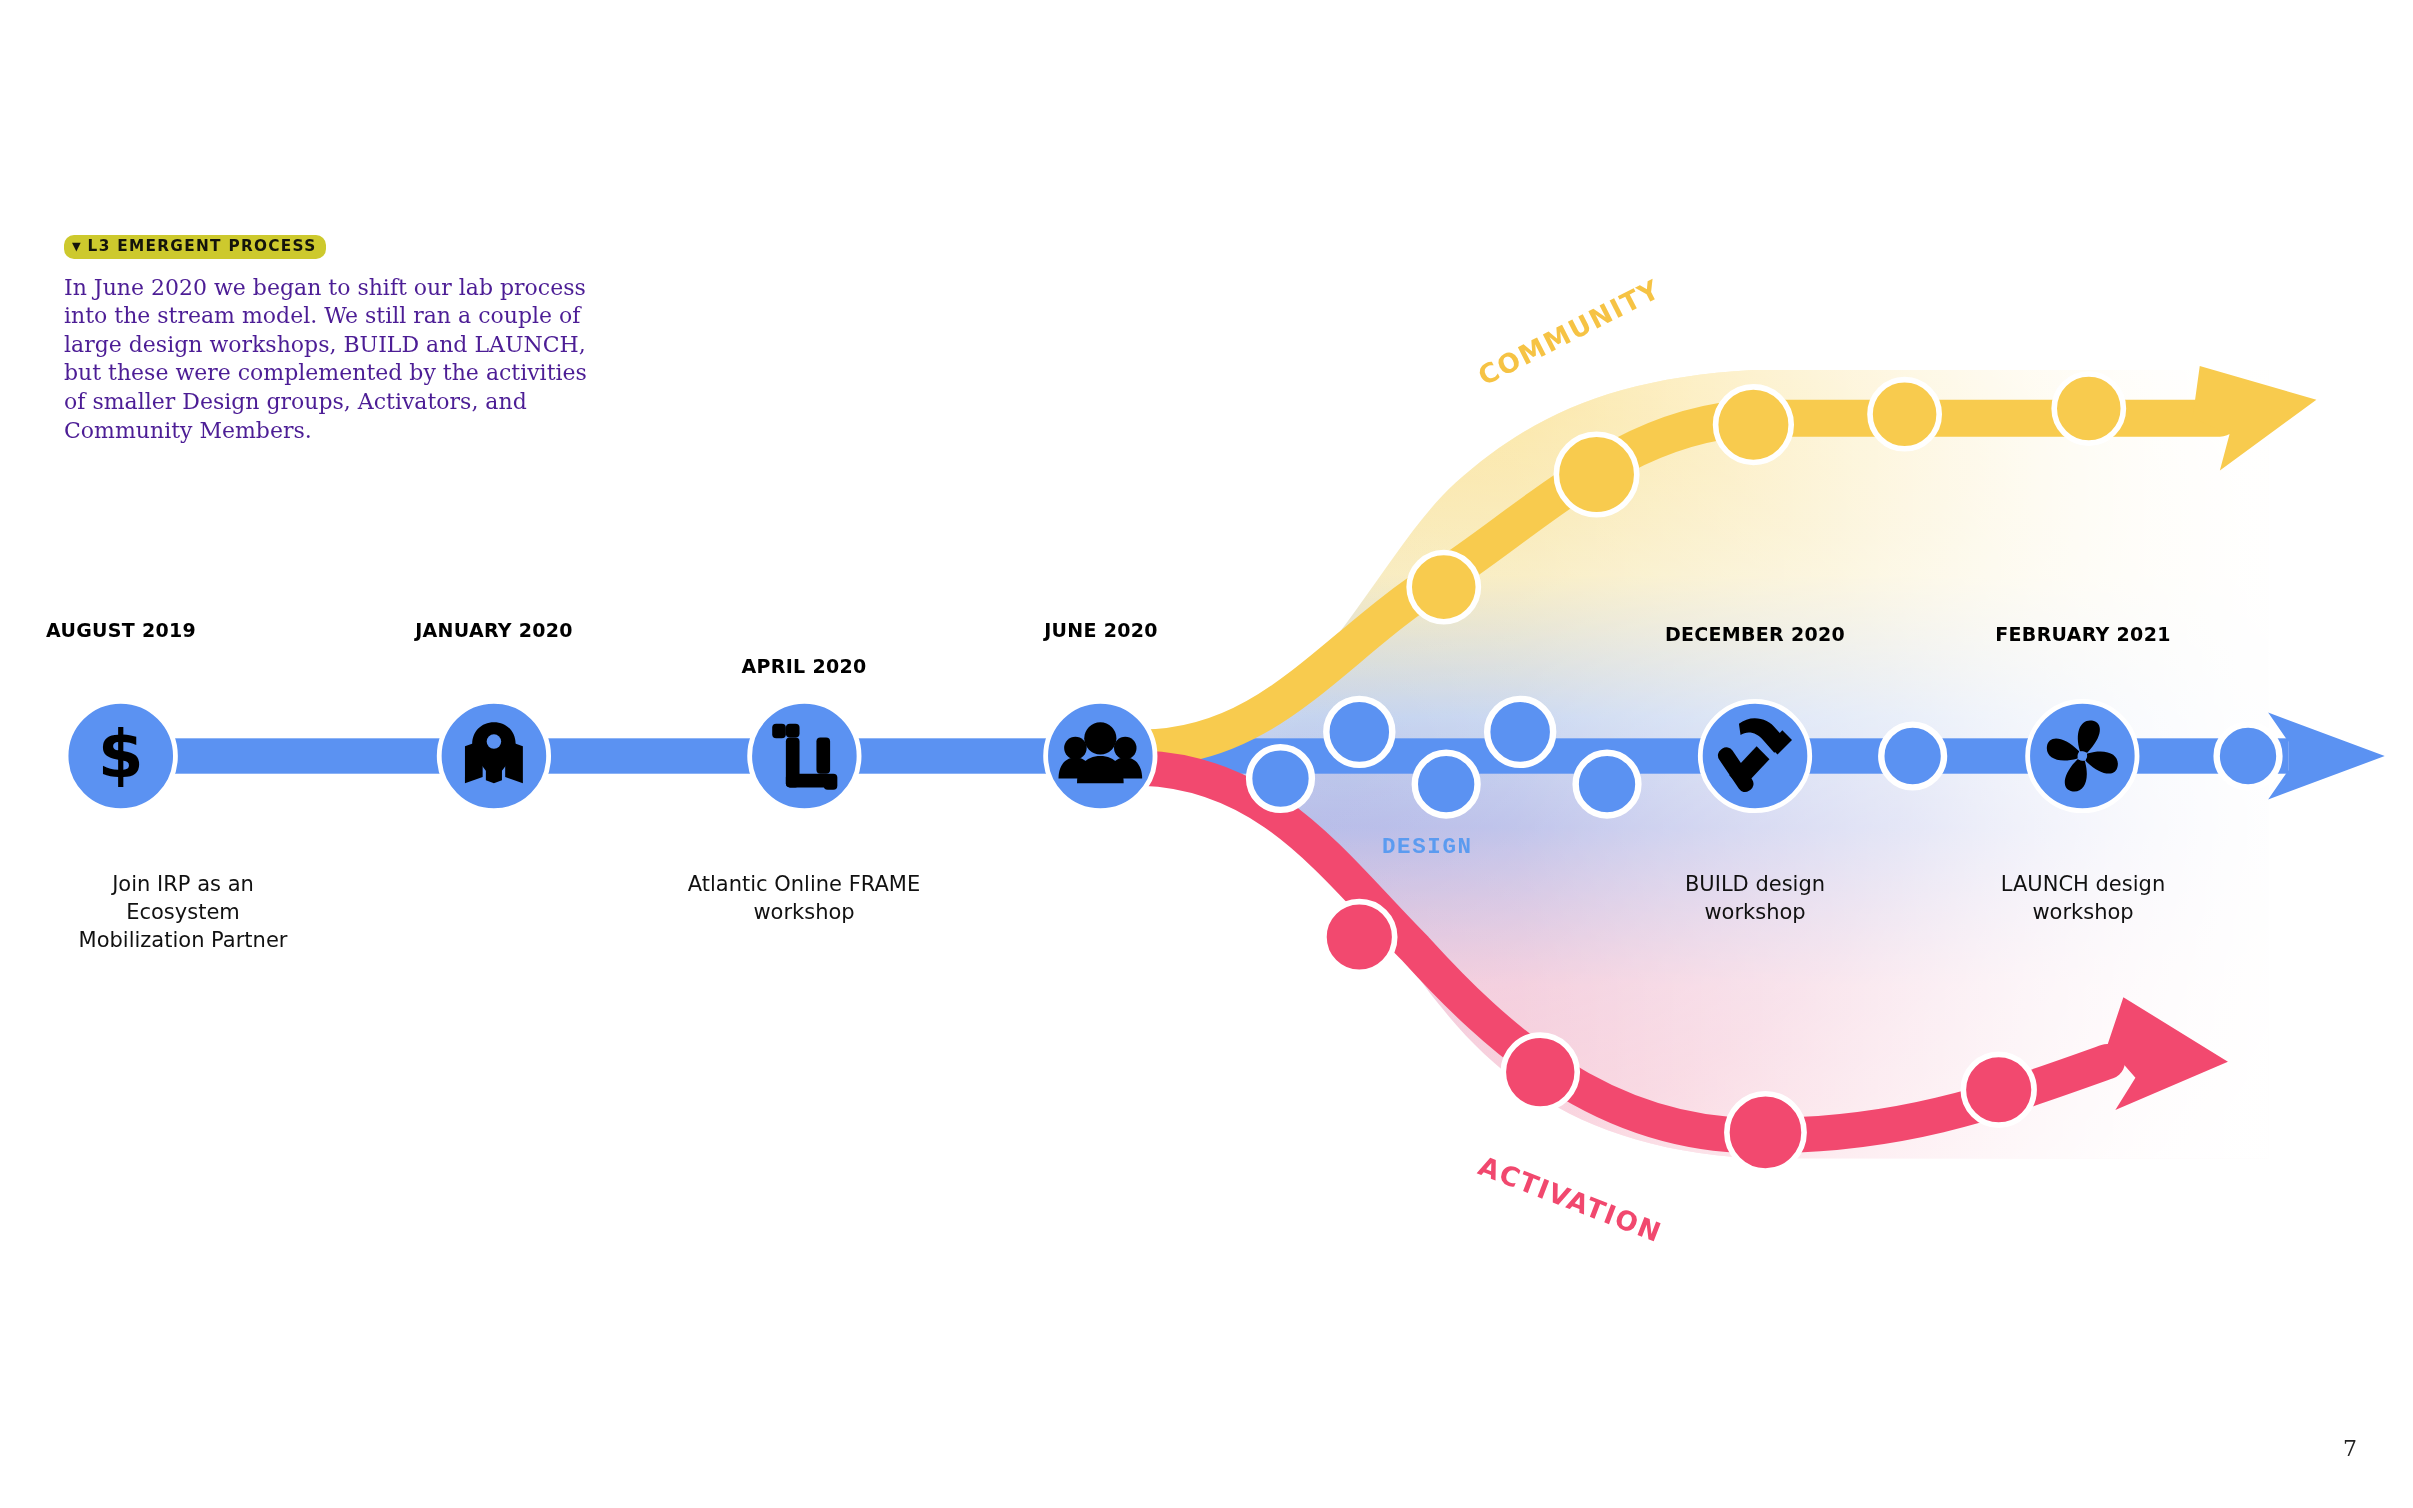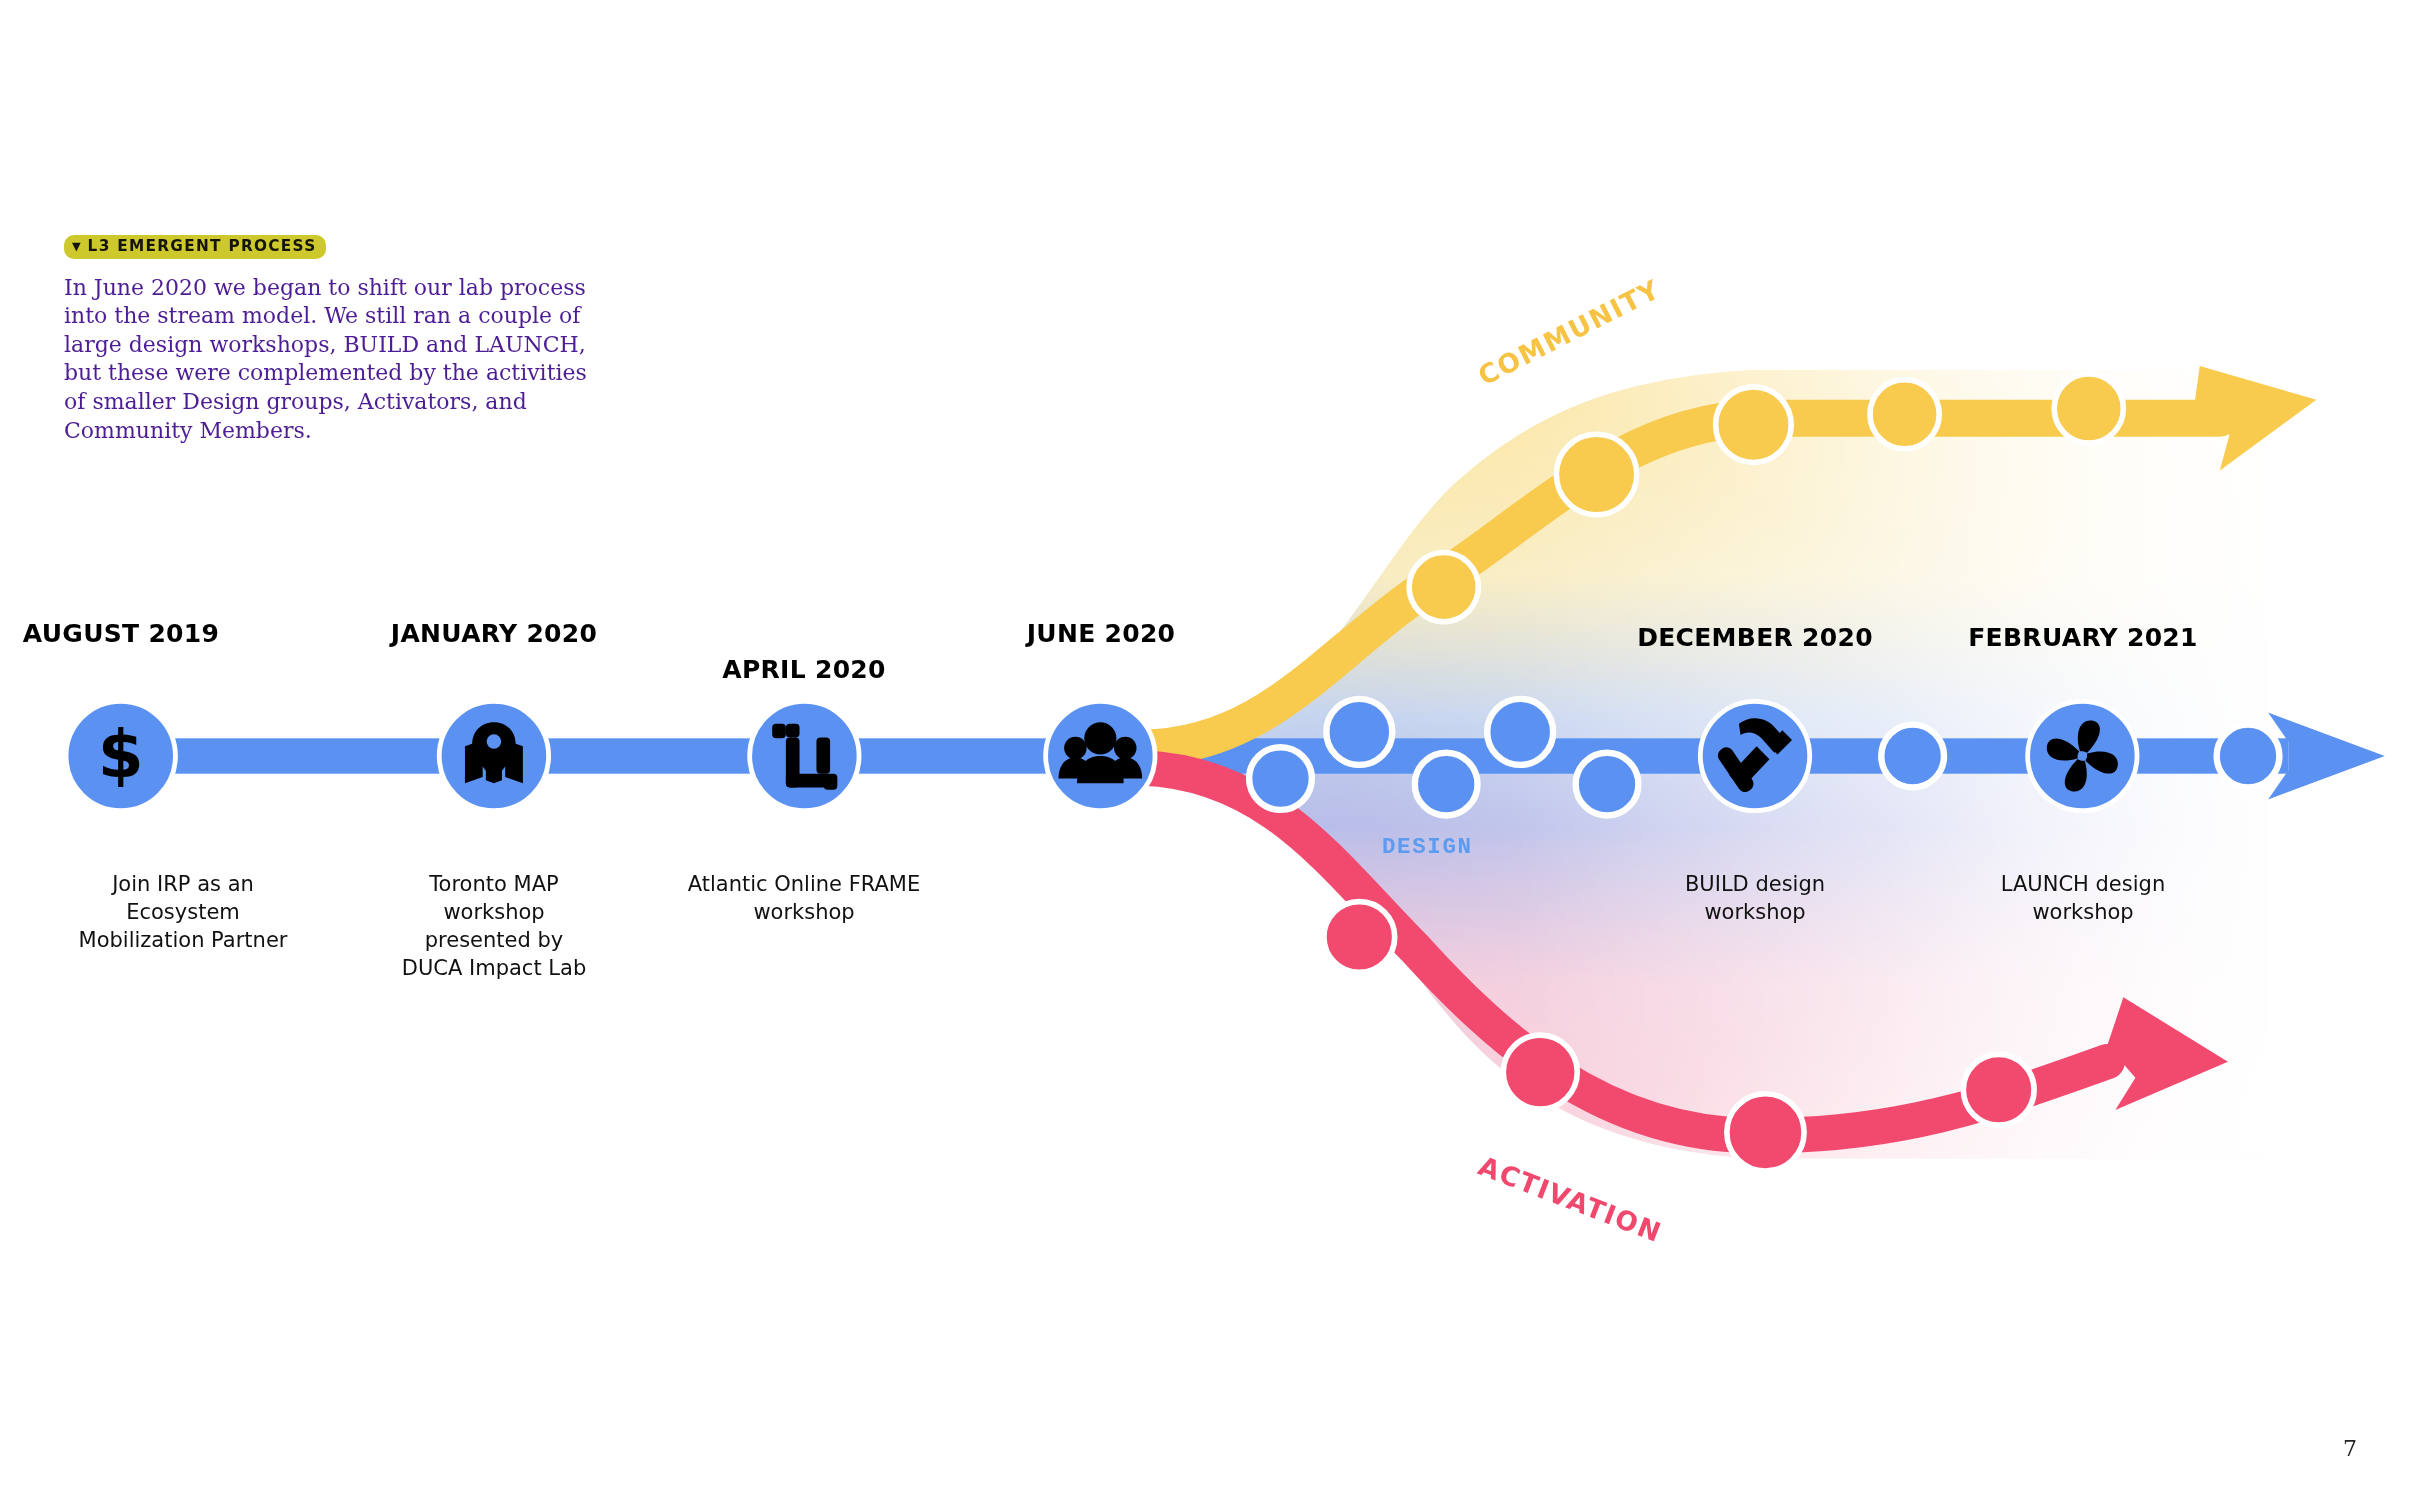--- a/index.html
+++ b/index.html
@@ -15,21 +15,21 @@
          letter-spacing:1.3px;padding:4px 9.7px 4.8px 8px;line-height:1;white-space:nowrap;border-radius:10px;}
   .badge .tri{display:inline-block;font-size:11.3px;margin-right:5.6px;transform:translateY(-0.8px);}
   #intro-body{margin-top:14.5px;font-family:"DejaVu Serif", serif;font-size:22px;
               line-height:1.30;color:#4c1d95;width:523px;}
 
   
   #canvas{position:absolute;left:0;top:0;width:2413px;height:1508px;}
 
   
   .date-label{position:absolute;font-family:"DejaVu Sans", sans-serif;
-              font-size:25px;font-weight:700;color:#000;letter-spacing:0.3px;
+              font-size:19px;font-weight:700;color:#000;letter-spacing:0.3px;
               text-align:center;white-space:nowrap;transform:translateX(-50%);}
 
   
   .caption{position:absolute;font-family:"DejaVu Sans", sans-serif;
            font-size:21px;line-height:1.33;color:#111;text-align:center;
            transform:translateX(-50%);}
 
   
   .stream-word{position:absolute;font-family:"DejaVu Sans", sans-serif;
                font-weight:700;letter-spacing:1.6px;white-space:nowrap;}
@@ -213,21 +213,20 @@
   </svg>
 
   <div class="date-label" style="left:121px;top:619px;">AUGUST 2019</div>
   <div class="date-label" style="left:494px;top:619px;">JANUARY 2020</div>
   <div class="date-label" style="left:804px;top:619px;margin-top:36px;">APRIL 2020</div>
   <div class="date-label" style="left:1101px;top:619px;">JUNE 2020</div>
   <div class="date-label" style="left:1755px;top:623px;">DECEMBER 2020</div>
   <div class="date-label" style="left:2083px;top:623px;">FEBRUARY 2021</div>
 
   <div class="caption" style="left:183px;top:871px;width:209px;">Join IRP as an Ecosystem Mobilization Partner</div>
-  <div class="caption" style="left:494px;top:871px;width:193px;">Toronto MAP workshop presented by DUCA Impact Lab</div>
   <div class="caption" style="left:804px;top:871px;width:241px;">Atlantic Online FRAME workshop</div>
   <div class="caption" style="left:1755px;top:871px;width:241px;">BUILD design workshop</div>
   <div class="caption" style="left:2083px;top:871px;width:241px;">LAUNCH design workshop</div>
 
   <div class="stream-word" id="word-community">COMMUNITY</div>
   <div class="stream-word" id="word-design">DESIGN</div>
   <div class="stream-word" id="word-activation">ACTIVATION</div>
 
   <div id="page-num">7</div>
 

